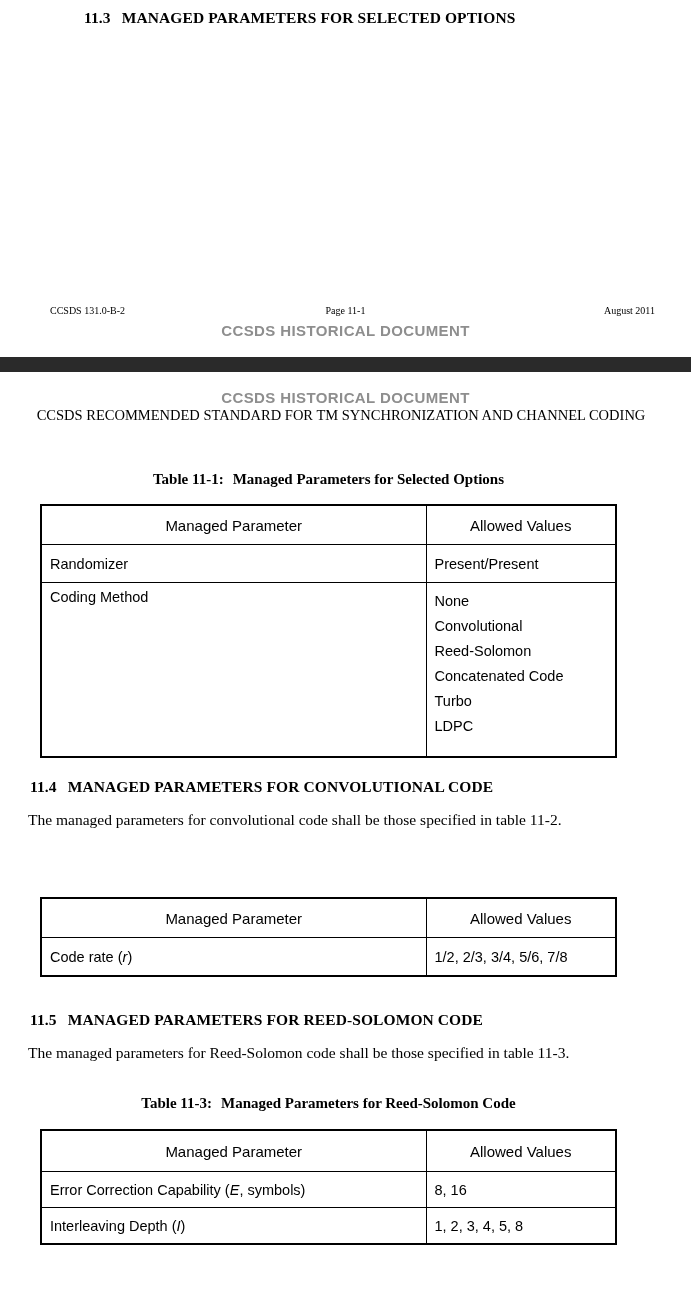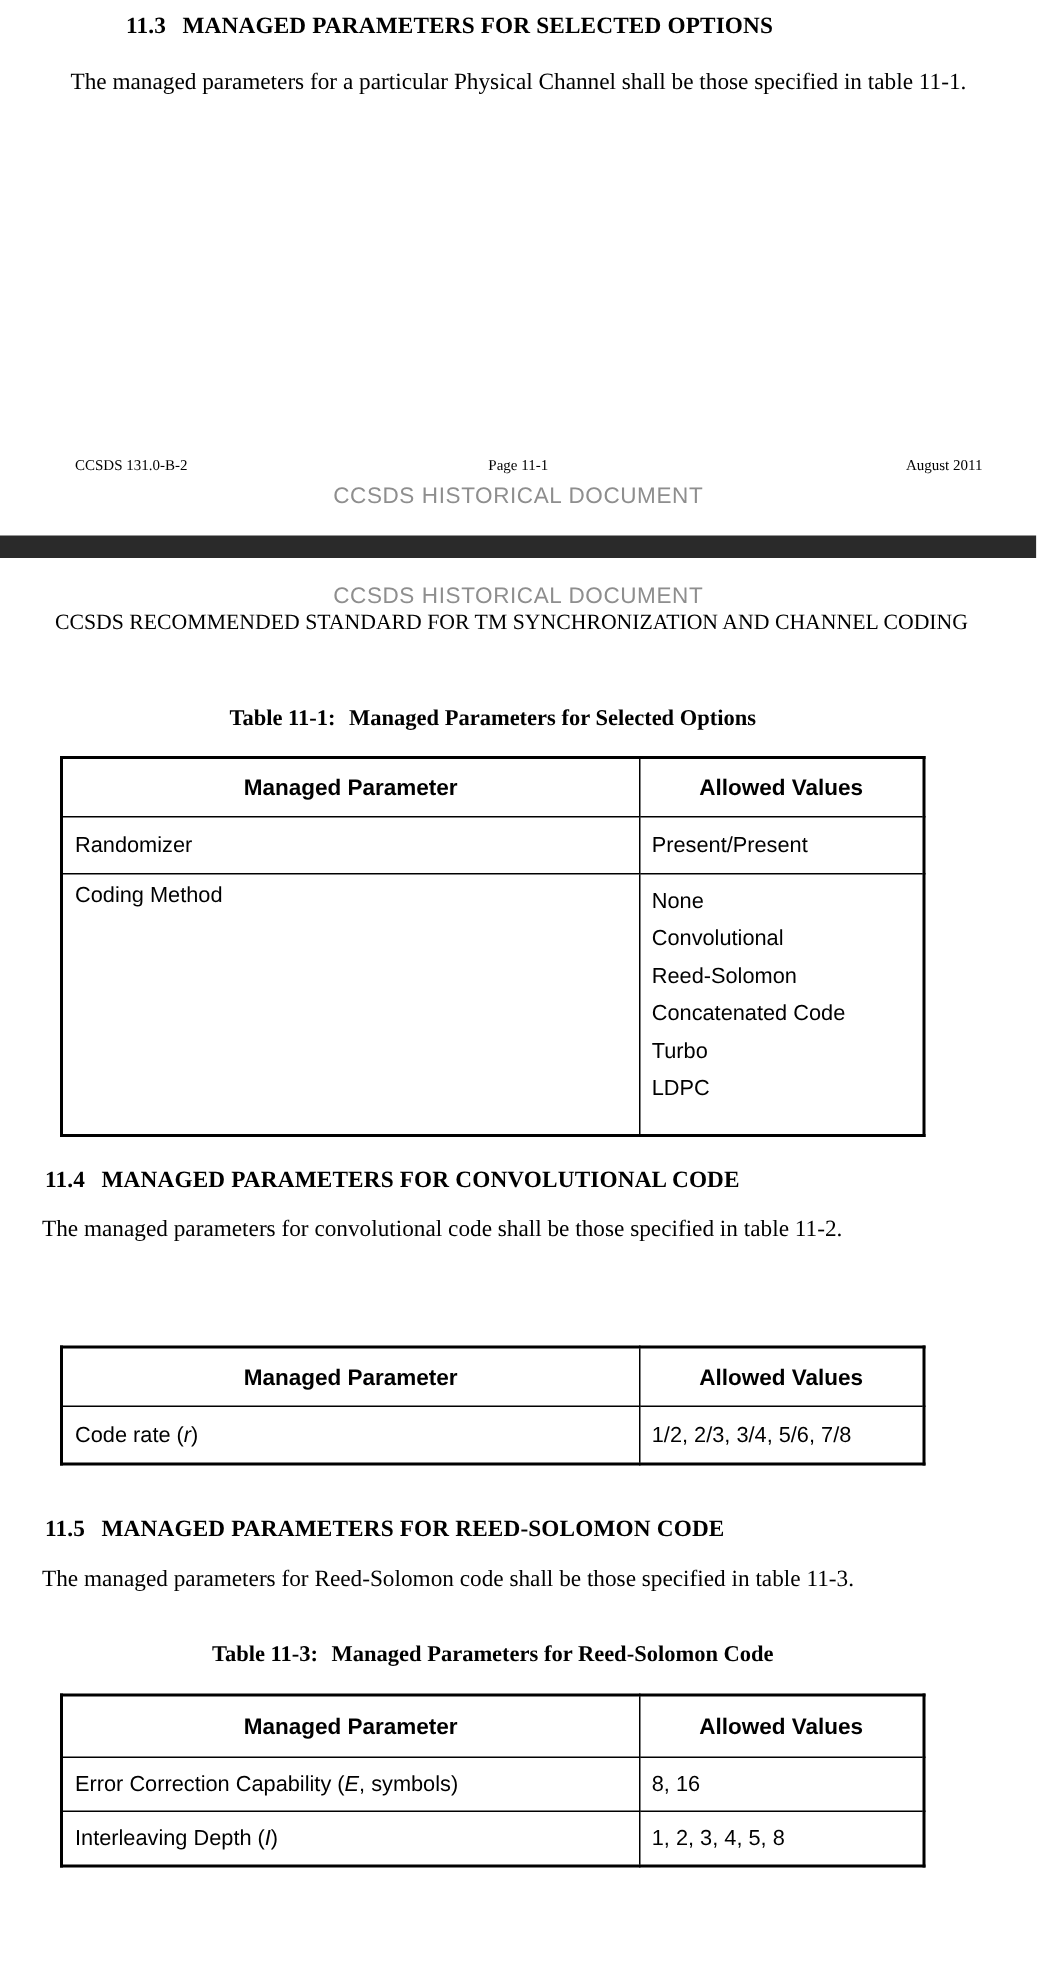--- a/index.html
+++ b/index.html
@@ -29,21 +29,21 @@
 
   .footer-text { font-size: 10px; white-space: nowrap; }
   .footer-center { left: 0; width: 691px; text-align: center; }
   .footer-right { right: 36px; }
   .footer-left { left: 50px; }
 
   .watermark {
     left: 0; width: 691px;
     text-align: center;
     font-family: "Liberation Sans", sans-serif;
-    font-weight: normal;
+    font-weight: bold;
     font-size: 15px;
     letter-spacing: 0.4px;
     color: #8e8e8e;
     white-space: nowrap;
   }
 
   .separator-bar {
     left: 0; width: 691px; height: 15px;
     background: #2a2a2a;
   }
@@ -71,21 +71,21 @@
     border-collapse: collapse;
     border: 2px solid #000;
     table-layout: fixed;
     background: #fff;
   }
   table.doc-table th, table.doc-table td {
     border: 1px solid #000;
     font-family: "Liberation Sans", sans-serif;
   }
   table.doc-table th {
-    font-weight: bold;
+    font-weight: normal;
     font-size: 15px;
     text-align: center;
     vertical-align: middle;
     height: 36px;
   }
   table.doc-table td {
     font-size: 14.5px;
     padding-left: 8px;
     vertical-align: middle;
     height: 34px;
@@ -109,21 +109,20 @@
 </style>
 </head>
 <body>
 
 <div class="page">
 
   <div class="abs heading" style="top:9px; left:50px;margin-left:34px;">
     <span class="h-num">11.3</span><span>MANAGED PARAMETERS FOR SELECTED OPTIONS</span>
   </div>
 
-  <div class="abs body-text" style="top:46px; left:47px;">The managed parameters for a particular Physical Channel shall be those specified in table 11-1.</div>
 
   <div class="abs footer-text footer-left" style="top:305px;">CCSDS 131.0-B-2</div>
   <div class="abs footer-text footer-center" style="top:305px;">Page 11-1</div>
   <div class="abs footer-text footer-right" style="top:305px;">August 2011</div>
 
   <div class="abs watermark" style="top:322px;">CCSDS HISTORICAL DOCUMENT</div>
 
   <div class="abs separator-bar" style="top:357px;"></div>
 
   <div class="abs watermark" style="top:389px;">CCSDS HISTORICAL DOCUMENT</div>

